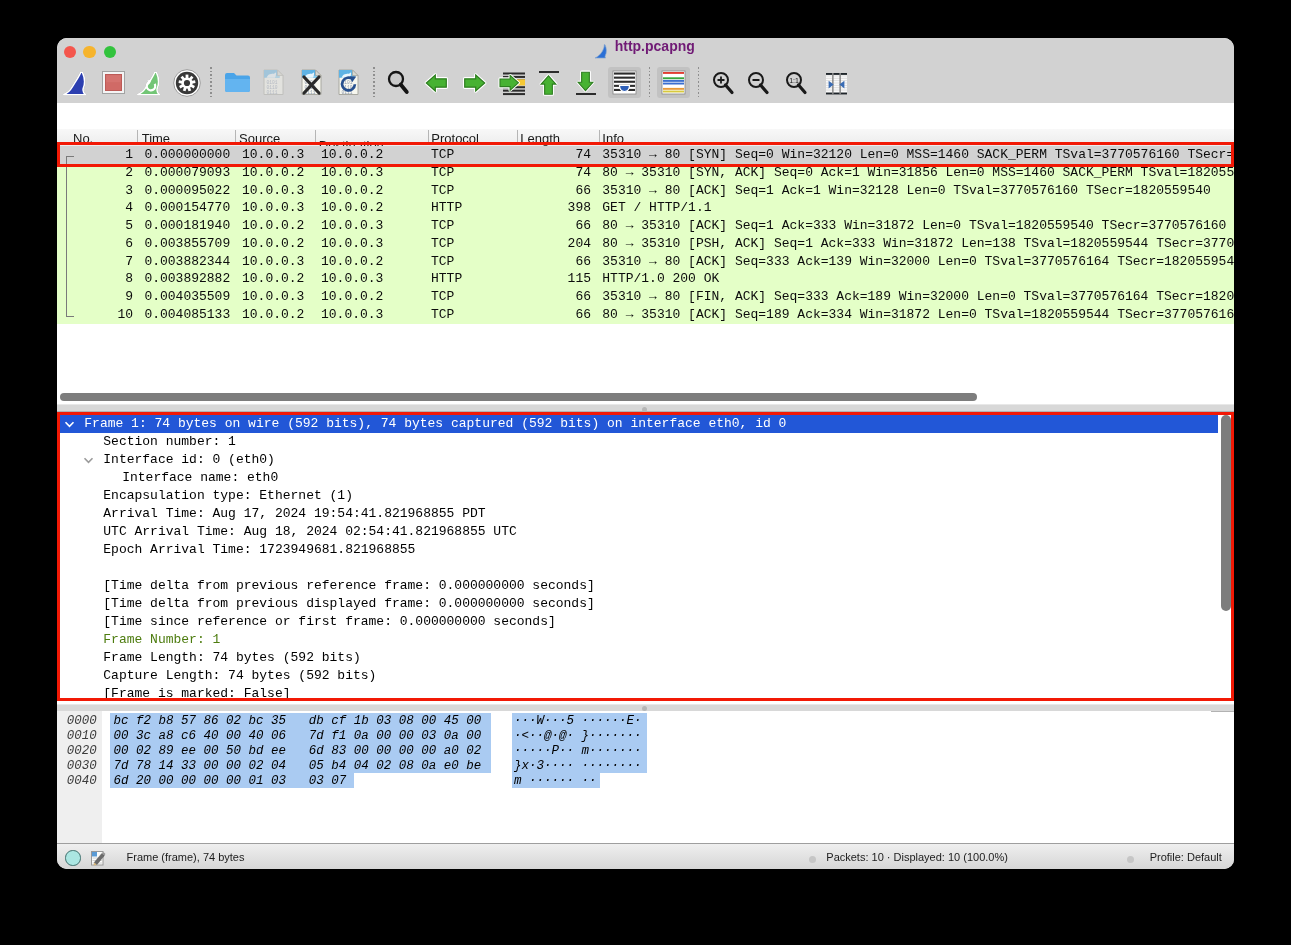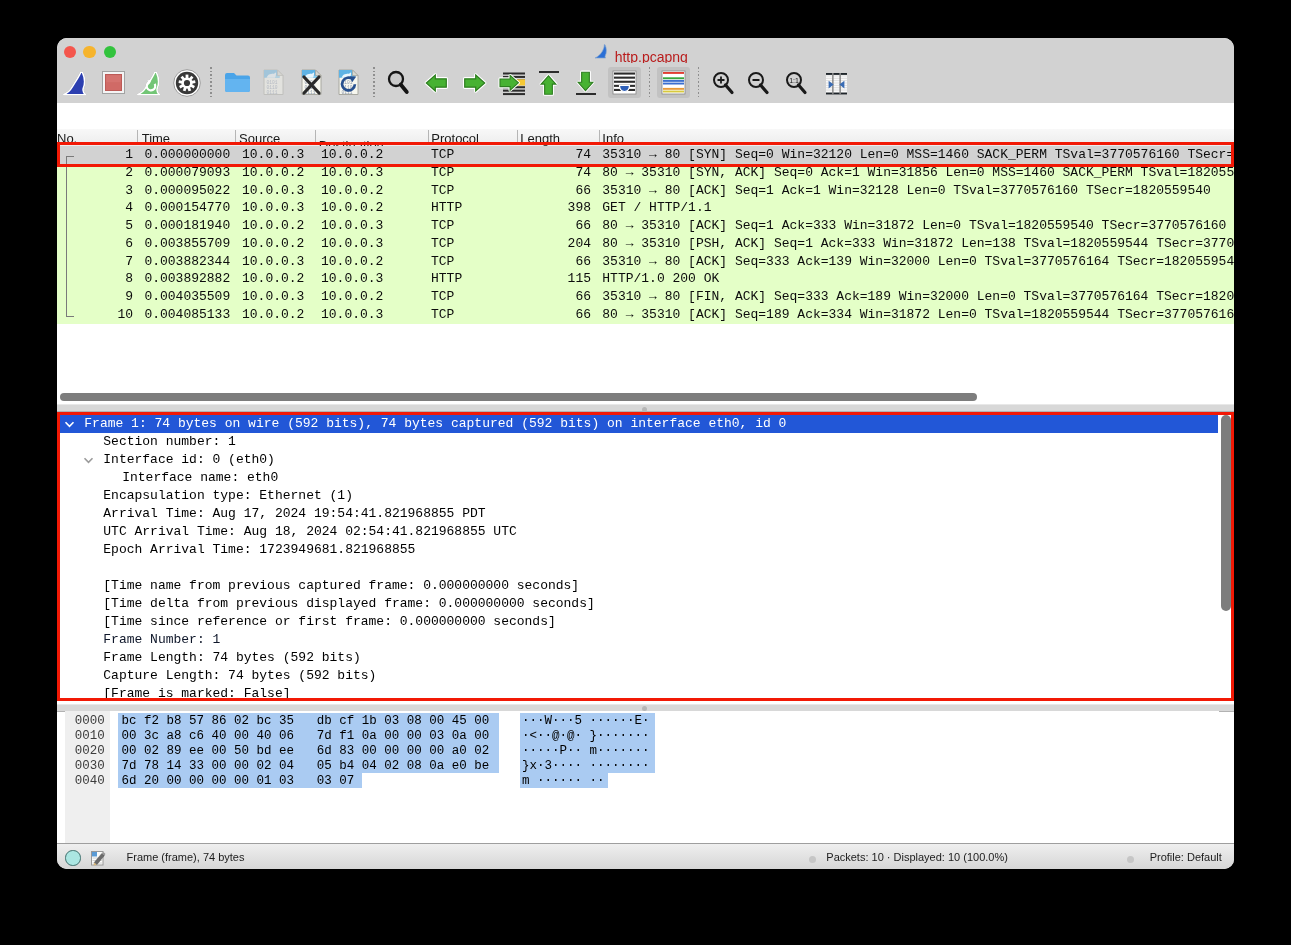--- a/index.html
+++ b/index.html
@@ -19,37 +19,37 @@
   #plheader{left:0;top:91px;width:1177px;height:17.5px;
     background:linear-gradient(#f8f8f8,#ececec);
     border-bottom:1px solid #c4c4c4;font-size:13px;color:#1a1a1a;box-sizing:border-box;}
   .prow{left:0;width:1177px;height:17.75px;color:#0c0c0c;}
   #hscrolltrack{left:0;top:347px;width:1177px;height:18px;background:#fff;}
   #hscrollthumb{left:3px;top:7.5px;width:917px;height:8px;border-radius:4px;background:#7d7d7d;}
   .splitter{left:0;width:1177px;height:8px;background:#d8d8d8;
     border-top:1px solid #e8e8e8;border-bottom:1px solid #b2b2b2;box-sizing:border-box;}
   .splitdot{left:585px;top:1.5px;width:5px;height:5px;border-radius:50%;background:#b6b6b6;}
   #details{left:0;top:376.5px;width:1177px;height:283px;background:#fff;overflow:hidden;}
-  #hexpane{left:8px;top:673px;width:1154px;height:132px;background:#fff;overflow:hidden;}
+  #hexpane{left:0;top:673px;width:1154px;height:132px;background:#fff;overflow:hidden;font-style:italic;}
   #statusbar{left:0;top:805px;width:1177px;height:26px;
     background:linear-gradient(#efefef,#d6d6d6);border-top:1px solid #9e9e9e;
     font-size:11px;color:#1c1c1c;box-sizing:border-box;}
   .redbox{border:3px solid #f21905;left:0;width:1177px;box-sizing:border-box;background:transparent;}
 </style>
 </head>
 <body>
 <div id="win">
   <div id="titlebar" class="abs">
     <div class="tl abs" style="left:6.5px;background:#f4564d;"></div>
     <div class="tl abs" style="left:26.4px;background:#f6b42d;"></div>
     <div class="tl abs" style="left:46.6px;background:#32c33d;"></div>
     <svg class="abs" style="left:537px;top:6px" width="14" height="15" viewBox="0 0 14 15">
       <path d="M1 14 C3.5 13 6.5 10.5 8.5 7 C10.3 3.8 10.4 1.5 10.2 0.7 L11 0.7 C12.8 4.5 12.7 8.8 11.4 11.3 C10.9 12.3 10.9 13.2 11.6 14 Z" fill="#2a6fd6" stroke="#87a6cf" stroke-width="0.7"></path>
     </svg>
-    <div class="abs" style="left:557.7px;top:11px;font-size:14px;font-weight:normal;color:#b91c1c;">http.pcapng</div>
+    <div class="abs" style="left:557.7px;top:0;font-size:14px;font-weight:bold;color:#701a75;">http.pcapng</div>
   </div>
   <div id="toolbar" class="abs">
       <svg class="abs" style="left:4.6px;top:8.7px;filter:drop-shadow(0 0 0.6px #888);" width="24" height="24" viewBox="0 0 24 24">
         <g transform="translate(-0.4,-0.8) scale(1.08)">
           <path d="M1.5 21.8 C4.8 20.8 7.8 18.2 9.9 14.6 C13.6 8.5 17.0 3.4 17.7 0.9 L19.2 0.8 C21.4 5.5 21.7 11.4 20.2 15.4 C19.3 17.9 19.7 19.7 22.2 21.7 Z" fill="#2c3fb0" stroke="#fff" stroke-width="1.4"></path>
         </g>
       </svg>
       <svg class="abs" style="left:45px;top:8px;" width="23" height="23" viewBox="0 0 23 23">
         <rect x="0.5" y="0.5" width="22" height="22" fill="#f4f4f4" stroke="#a2a2a2" stroke-width="1"></rect>
         <rect x="3.5" y="3.5" width="16" height="16" fill="#d06a66" stroke="#bc5a57" stroke-width="1"></rect>
@@ -221,21 +221,21 @@
         <rect x="14.4" y="1" width="1.5" height="21.5" fill="#8a8a8a"></rect>
         <path d="M3.6 8.8 L8.6 12.6 L3.6 16.4 Z" fill="#3a6cb4"></path>
         <path d="M19.4 8.8 L14.4 12.6 L19.4 16.4 Z" fill="#3a6cb4"></path>
       </svg>
       <div class="abs" style="left:153px;top:4px;width:1.5px;height:30px;background-image:repeating-linear-gradient(#8e8e8e 0 1.5px,transparent 1.5px 3.6px);"></div>
       <div class="abs" style="left:316px;top:4px;width:1.5px;height:30px;background-image:repeating-linear-gradient(#8e8e8e 0 1.5px,transparent 1.5px 3.6px);"></div>
       <div class="abs" style="left:591.5px;top:4px;width:1.5px;height:30px;background-image:repeating-linear-gradient(#8e8e8e 0 1.5px,transparent 1.5px 3.6px);"></div>
       <div class="abs" style="left:640.5px;top:4px;width:1.5px;height:30px;background-image:repeating-linear-gradient(#8e8e8e 0 1.5px,transparent 1.5px 3.6px);"></div>
     </div>
   <div id="plheader" class="abs">
-      <span class="abs" style="left:0;top:1.5px;">No.</span>
+      <span class="abs" style="left:16px;top:1.5px;">No.</span>
       <span class="abs" style="left:84.7px;top:1.5px;">Time</span>
       <span class="abs" style="left:182px;top:1.5px;">Source</span>
       <span class="abs" style="left:261.8px;top:9px;text-align:right;">Destination</span>
       <span class="abs" style="left:374.3px;top:1.5px;">Protocol</span>
       <span class="abs" style="left:463.3px;top:1.5px;">Length</span>
       <span class="abs" style="left:545.3px;top:1.5px;">Info</span>
       <div class="abs" style="left:80px;top:1px;width:1px;height:15px;background:#b5b5b5;"></div>
       <div class="abs" style="left:178.4px;top:1px;width:1px;height:15px;background:#b5b5b5;"></div>
       <div class="abs" style="left:258px;top:1px;width:1px;height:15px;background:#b5b5b5;"></div>
       <div class="abs" style="left:370.5px;top:1px;width:1px;height:15px;background:#b5b5b5;"></div>
@@ -270,24 +270,24 @@
       <span class="abs mono" style="left:46.3px;top:20px;color:#000;">Section number: 1</span>
       <svg class="abs" style="left:26px;top:42px;" width="11" height="7" viewBox="0 0 11 7">
         <path d="M1.5 1.2 L5.5 5.4 L9.5 1.2" stroke="#9b9b9b" stroke-width="1.6" fill="none"></path>
       </svg>
       <span class="abs mono" style="left:46.3px;top:38px;color:#000;">Interface id: 0 (eth0)</span>
       <span class="abs mono" style="left:65.2px;top:56px;color:#000;">Interface name: eth0</span>
       <span class="abs mono" style="left:46.3px;top:74px;color:#000;">Encapsulation type: Ethernet (1)</span>
       <span class="abs mono" style="left:46.3px;top:92px;color:#000;">Arrival Time: Aug 17, 2024 19:54:41.821968855 PDT</span>
       <span class="abs mono" style="left:46.3px;top:110px;color:#000;">UTC Arrival Time: Aug 18, 2024 02:54:41.821968855 UTC</span>
       <span class="abs mono" style="left:46.3px;top:128px;color:#000;">Epoch Arrival Time: 1723949681.821968855</span>
-      <span class="abs mono" style="left:46.3px;top:164px;color:#000;">[Time name from previous captured frame: 0.000000000 seconds]</span>
+      <span class="abs mono" style="left:46.3px;top:164px;color:#000;">[Time delta from previous reference frame: 0.000000000 seconds]</span>
       <span class="abs mono" style="left:46.3px;top:182px;color:#000;text-align:right;">[Time delta from previous displayed frame: 0.000000000 seconds]</span>
       <span class="abs mono" style="left:46.3px;top:200px;color:#000;">[Time since reference or first frame: 0.000000000 seconds]</span>
-      <span class="abs mono" style="left:46.3px;top:218px;color:#0f172a;">Frame Number: 1</span>
+      <span class="abs mono" style="left:46.3px;top:218px;color:#4d7c0f;">Frame Number: 1</span>
       <span class="abs mono" style="left:46.3px;top:236px;color:#000;">Frame Length: 74 bytes (592 bits)</span>
       <span class="abs mono" style="left:46.3px;top:254px;color:#000;">Capture Length: 74 bytes (592 bits)</span>
       <span class="abs mono" style="left:46.3px;top:272px;color:#000;">[Frame is marked: False]</span>
       <div class="abs" style="left:1163.5px;top:0px;width:10px;height:196px;border-radius:5px;background:#7d7d7d;"></div>
     </div>
   <div class="splitter abs" style="top:665.5px;">
       <div class="splitdot abs"></div>
     </div>
   <div id="hexpane" class="abs">
       <div class="abs" style="left:0;top:0;width:45px;height:132px;background:#efefef;"></div>

